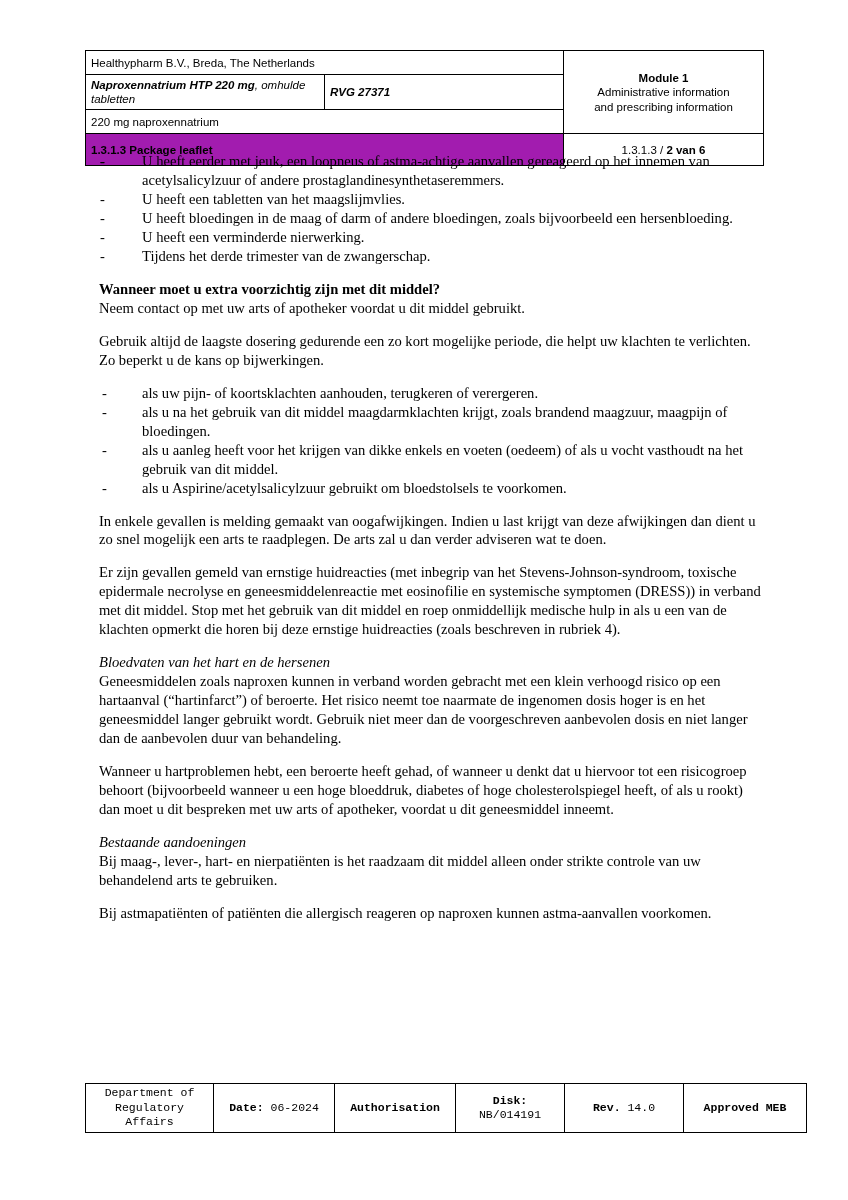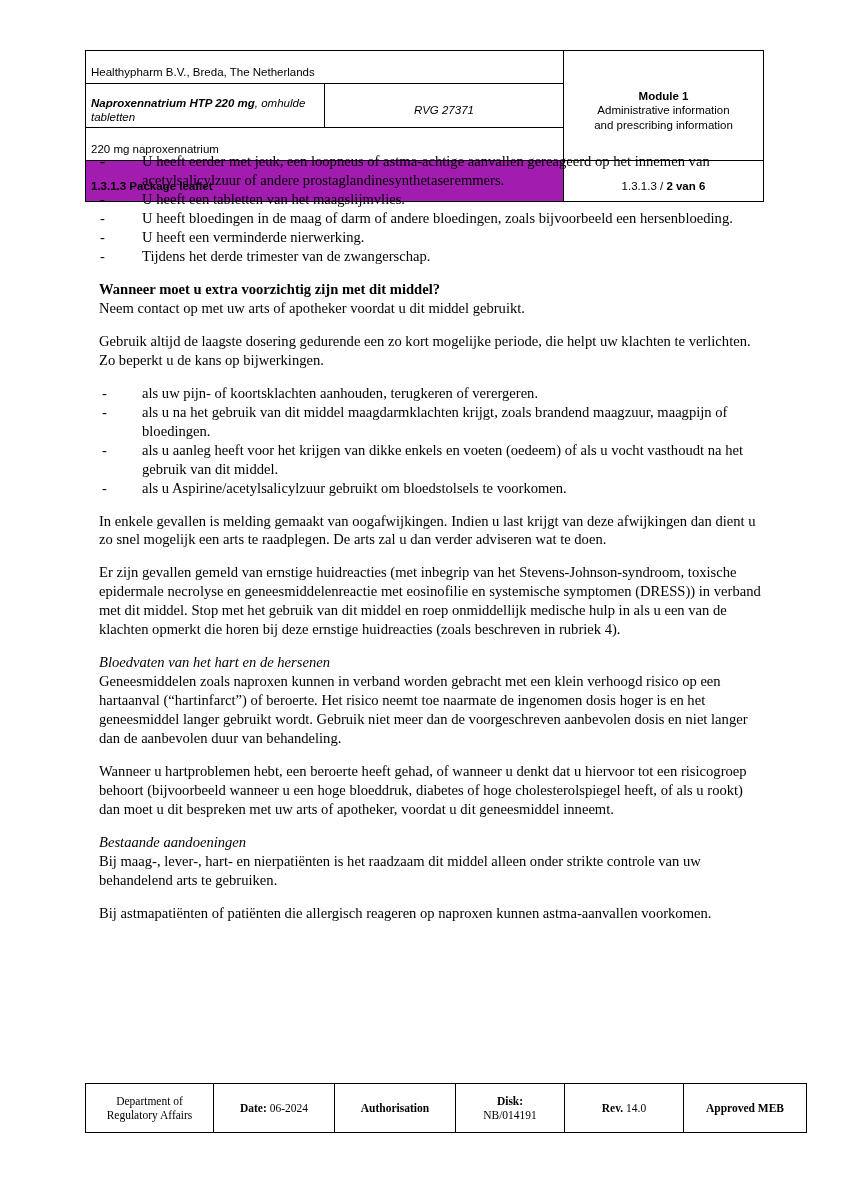--- a/index.html
+++ b/index.html
@@ -27,33 +27,33 @@
     position: absolute;
     left: 85px;
     top: 50px;
     width: 679px;
     border-collapse: collapse;
     table-layout: fixed;
     font-family: "Liberation Sans", "DejaVu Sans", sans-serif;
   }
   .header-table td {
     border: 1px solid #000000;
-    padding: 12px 5px 2px 5px;
+    padding: 3px 5px 2px 5px;
     vertical-align: middle;
     font-size: 11.5px;
     line-height: 1.25;
   }
   .hdr-company  { height: 18px; }
   .hdr-product  { height: 18px; font-style: italic; }
   .hdr-product b { font-style: italic; font-weight: bold; }
   .hdr-rvg {
     width: 78px;
     font-style: italic;
-    font-weight: normal;
-    text-align: center;
+    font-weight: bold;
+    text-align: left;
     font-size: 11.5px;
   }
   .hdr-strength { height: 18px; }
   .hdr-right {
     width: 189px;
     text-align: center;
     vertical-align: middle;
     font-size: 11.5px;
     line-height: 1.3;
     padding: 2px 4px;
@@ -109,21 +109,21 @@
   ul.dash-list.indent2 li .dash { left: 3px; }
 
   
   .footer-table {
     position: absolute;
     left: 85px;
     top: 1083px;
     width: 679px;
     border-collapse: collapse;
     table-layout: fixed;
-    font-family: Liberation Serif, serif;
+    font-family: Liberation Mono, monospace;
   }
   .footer-table td {
     border: 1px solid #000000;
     text-align: center;
     vertical-align: middle;
     font-size: 11.5px;
     line-height: 1.25;
     height: 44px;
     padding: 2px 3px;
   }

